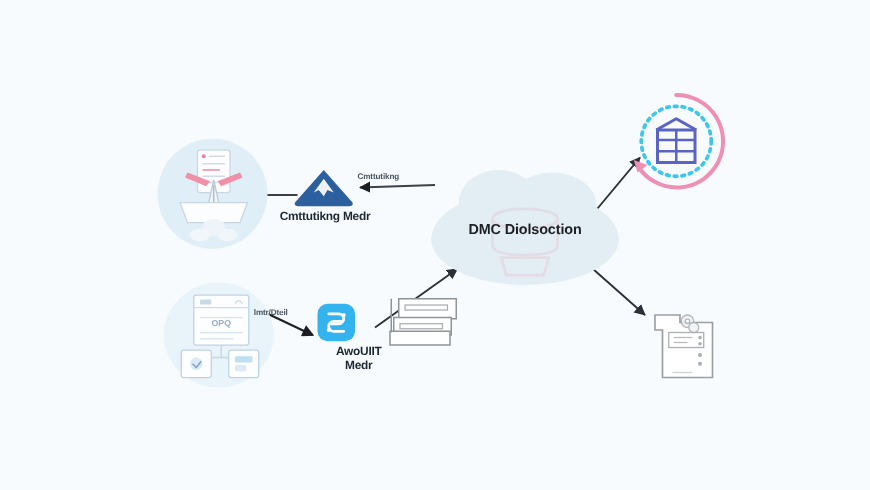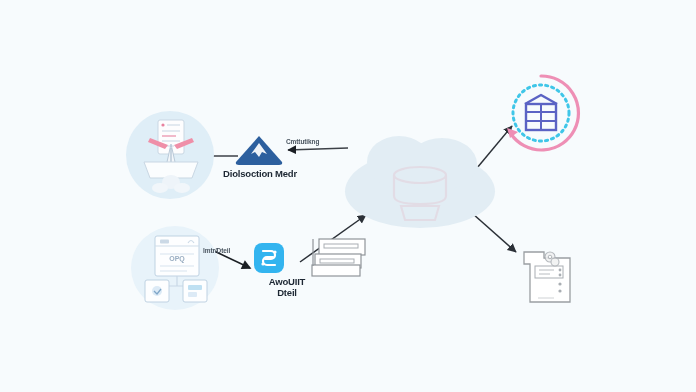--- a/index.html
+++ b/index.html
@@ -118,20 +118,21 @@
   </svg>
 
   <div class="abs soft-circle" id="cloud-shape"></div>
 
   <svg class="abs" id="cloud-db-watermark" viewBox="0 0 70 56">
     <ellipse cx="35" cy="9" rx="26" ry="8" fill="none" stroke="#e3cdd8" stroke-width="2.2"></ellipse>
     <path d="M9,9 L9,30 Q9,38 35,38 Q61,38 61,30 L61,9" fill="none" stroke="#e3cdd8" stroke-width="2.2"></path>
     <path d="M16,40 L54,40 L50,54 L20,54 Z" fill="none" stroke="#e3cdd8" stroke-width="2.2"></path>
   </svg>
 
+  <div class="abs" id="cloud-label">DMC Diolsoction</div>
 
   <div class="abs soft-circle" id="circle-doc"></div>
 
   <svg class="abs" style="left:138px;top:118px;width:66px;height:76px;" viewBox="0 0 66 76">
 
     <rect x="20" y="2" width="26" height="34" rx="2" fill="#fdfdfe" stroke="#c9d7e3" stroke-width="1"></rect>
     <circle cx="25" cy="7" r="1.6" fill="#e8829f"></circle>
     <line x1="29" y1="7" x2="42" y2="7" stroke="#cdd9e4" stroke-width="1.1"></line>
     <line x1="24" y1="13" x2="42" y2="13" stroke="#cdd9e4" stroke-width="1.1"></line>
     <line x1="24" y1="18" x2="38" y2="18" stroke="#e8829f" stroke-width="1.1"></line>
@@ -148,21 +149,21 @@
 
     <ellipse cx="33" cy="64" rx="9" ry="7" fill="#eef4f9"></ellipse>
     <ellipse cx="22" cy="70" rx="8" ry="5" fill="#f1f6fa"></ellipse>
     <ellipse cx="44" cy="70" rx="8" ry="5" fill="#f1f6fa"></ellipse>
   </svg>
 
   <svg class="abs" style="left:234px;top:134px;width:50px;height:32px;" viewBox="0 0 50 32">
     <path d="M25,2 L48,28 Q49,31 45,31 L5,31 Q1,31 2,28 Z" fill="#2c5f9e"></path>
     <path d="M25,9 L33,20 L28,18 L25,23 L21,18 L17,20 Z" fill="#ffffff" opacity=".92"></path>
   </svg>
-  <div class="abs node-label" id="label-mountain">Diolsoction Medr</div>
+  <div class="abs node-label" id="label-mountain">Cmttutikng Medr</div>
 
   <div class="abs edge-label" id="label-edge-top">Cmttutikng</div>
 
   <div class="abs soft-circle" id="circle-window"></div>
 
   <svg class="abs" style="left:143px;top:234px;width:66px;height:70px;" viewBox="0 0 66 70">
     <rect x="12" y="2" width="44" height="40" rx="2" fill="#fdfeff" stroke="#bfd2e2" stroke-width="1"></rect>
     <line x1="12" y1="12" x2="56" y2="12" stroke="#cfdde9" stroke-width="1"></line>
     <rect x="17" y="5.5" width="9" height="4" rx="1" fill="#cbd9e6"></rect>
     <path d="M45,9 q3,-5 6,0" fill="none" stroke="#cbd9e6" stroke-width="1.1"></path>
@@ -186,21 +187,21 @@
 
   <svg class="abs" style="left:253px;top:242px;width:32px;height:32px;" viewBox="0 0 32 32">
     <rect x="1" y="1" width="30" height="30" rx="8" fill="#33b4ef"></rect>
     <path d="M10,9 h8 a4,4 0 0 1 0,8 h-6" fill="none" stroke="#ffffff" stroke-width="2.2" stroke-linecap="round"></path>
     <path d="M22,23 h-8 a4,4 0 0 1 0,-8 h6" fill="none" stroke="#ffffff" stroke-width="2.2" stroke-linecap="round"></path>
     <circle cx="22" cy="10" r="1.6" fill="#ffffff"></circle>
     <circle cx="10" cy="22" r="1.6" fill="#ffffff"></circle>
   </svg>
   <div class="abs node-label" id="label-app">
     <div>AwoUIIT</div>
-    <div>Dteil</div>
+    <div>Medr</div>
   </div>
 
   <svg class="abs" style="left:310px;top:236px;width:60px;height:46px;" viewBox="0 0 60 46">
     <rect x="9" y="3" width="46" height="16" fill="#ffffff" stroke="#8f9499" stroke-width="1.2"></rect>
     <rect x="14" y="8" width="34" height="4" fill="#ffffff" stroke="#a9aeb3" stroke-width="1"></rect>
     <rect x="5" y="18" width="46" height="14" fill="#ffffff" stroke="#8f9499" stroke-width="1.2"></rect>
     <rect x="10" y="23" width="34" height="4" fill="#ffffff" stroke="#a9aeb3" stroke-width="1"></rect>
     <rect x="2" y="29" width="48" height="11" fill="#ffffff" stroke="#8f9499" stroke-width="1.2"></rect>
     <line x1="3" y1="3" x2="3" y2="30" stroke="#8f9499" stroke-width="1.2"></line>
   </svg>

